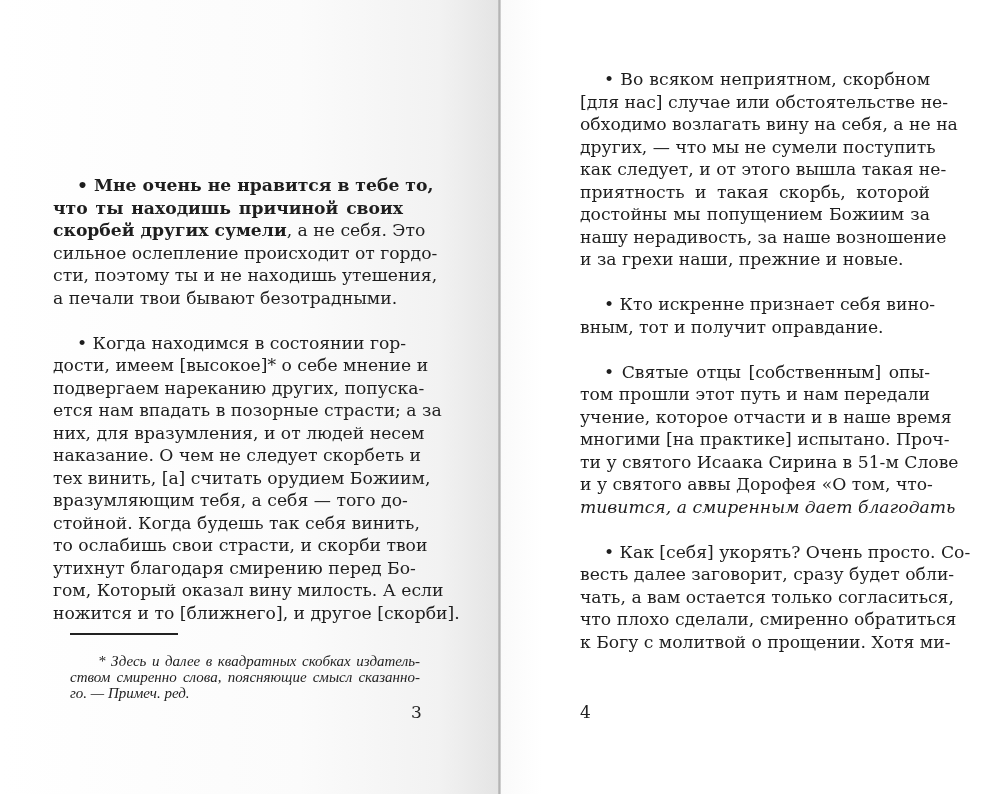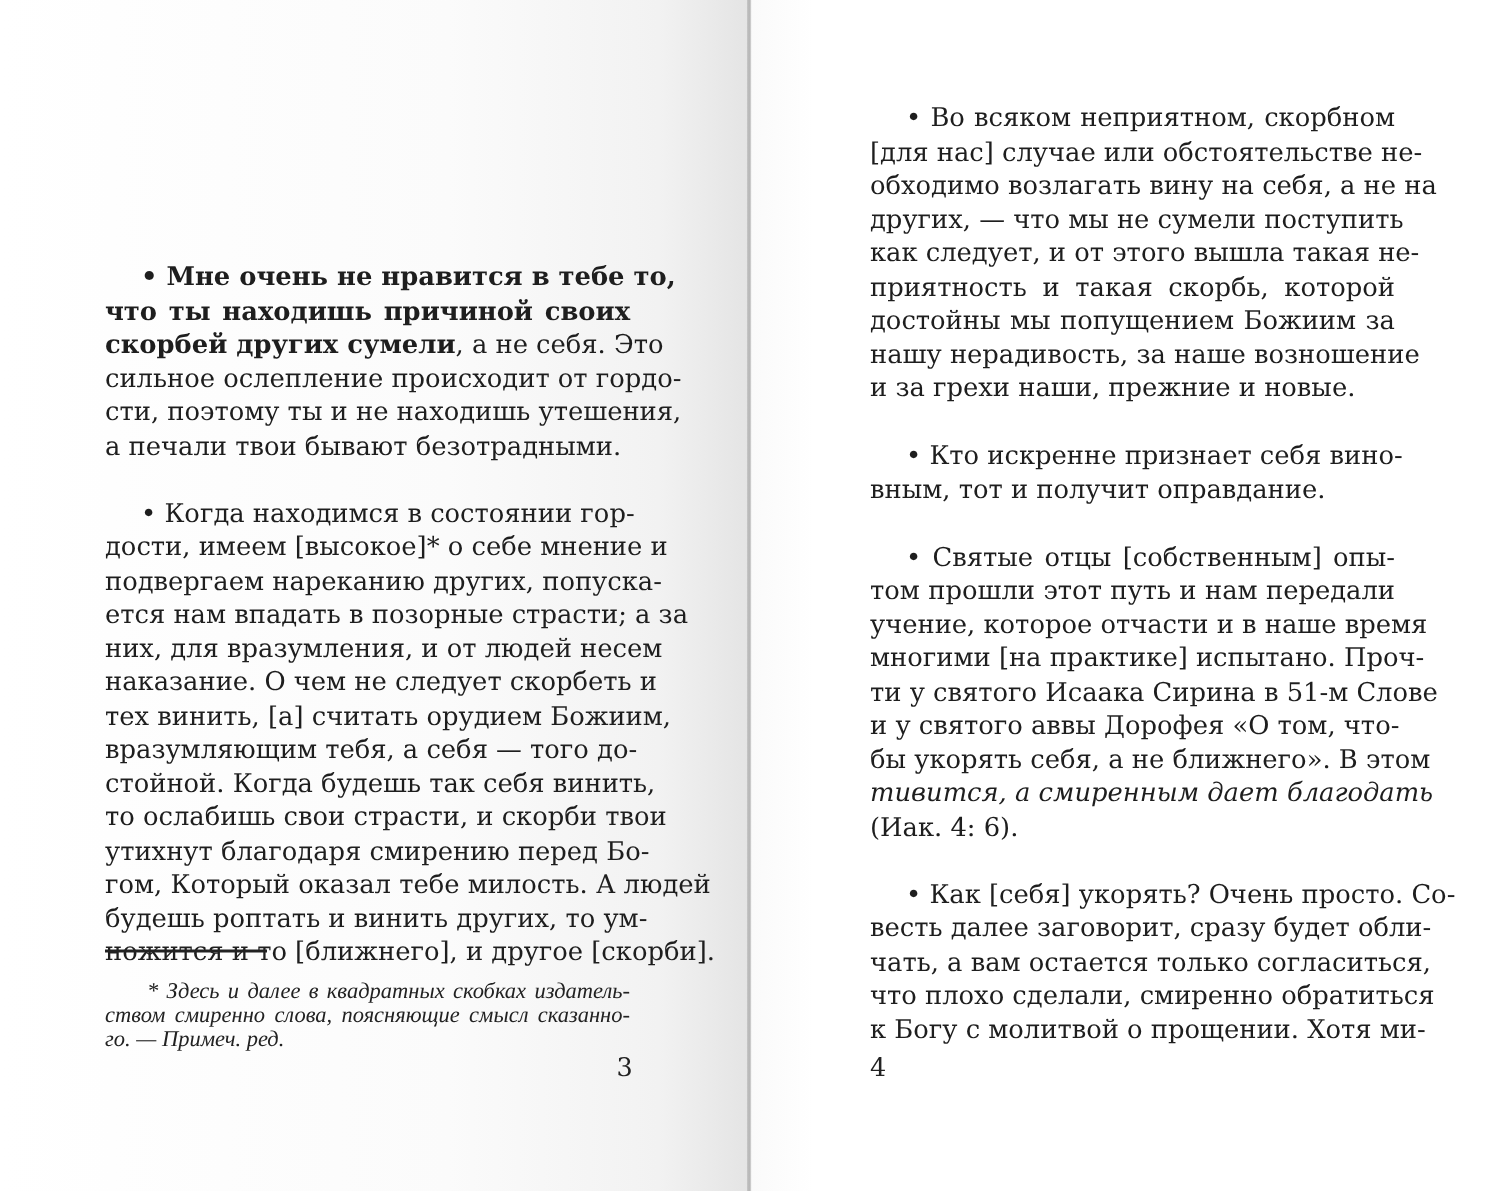--- a/index.html
+++ b/index.html
@@ -54,43 +54,42 @@
   }
   .footnote .line { height: 16px; }
   .page-number {
     position: absolute; top: 702px; font-size: 17px; color: #222;
   }
 </style>
 </head>
 <body>
 
 <div class="page page-left">
-  <div class="text-block" id="left-text" style="left:70px; top:174px;">
+  <div class="text-block" id="left-text" style="left:53px; top:174px;">
       <div class="para">
         <span class="line indent"><span class="b">• Мне очень не нравится в тебе то,</span></span>
         <span class="line"><span class="b">что ты находишь причиной своих</span></span>
         <span class="line"><span class="b">скорбей других сумели</span><span>, а не себя. Это</span></span>
         <span class="line"><span>сильное ослепление происходит от гордо-</span></span>
         <span class="line"><span>сти, поэтому ты и не находишь утешения,</span></span>
         <span class="line last"><span>а печали твои бывают безотрадными.</span></span>
       </div>
       <div class="para">
         <span class="line indent"><span>• Когда находимся в состоянии гор-</span></span>
         <span class="line"><span>дости, имеем [высокое]* о себе мнение и</span></span>
         <span class="line"><span>подвергаем нареканию других, попуска-</span></span>
         <span class="line"><span>ется нам впадать в позорные страсти; а за</span></span>
         <span class="line"><span>них, для вразумления, и от людей несем</span></span>
         <span class="line"><span>наказание. О чем не следует скорбеть и</span></span>
         <span class="line"><span>тех винить, [а] считать орудием Божиим,</span></span>
         <span class="line"><span>вразумляющим тебя, а себя — того до-</span></span>
         <span class="line"><span>стойной. Когда будешь так себя винить,</span></span>
         <span class="line"><span>то ослабишь свои страсти, и скорби твои</span></span>
         <span class="line"><span>утихнут благодаря смирению перед Бо-</span></span>
-        <span class="line"><span>гом, Который оказал тебе милость. А людей</span></span>
-        <span class="line"><span>будешь роптать и винить других, то ум-</span></span>
+        <span class="line"><span>гом, Который оказал вину милость. А если</span></span>
         <span class="line last"><span>ножится и то [ближнего], и другое [скорби].</span></span>
       </div>
     </div>
   <div class="footnote-rule"></div>
   <div class="footnote" id="footnote">
       <span class="line indent" style="padding-left: 28px;">* Здесь и далее в квадратных скобках издатель-</span>
       <span class="line">ством смиренно слова, поясняющие смысл сказанно-</span>
       <span class="line last">го. — Примеч. ред.</span>
     </div>
   <div class="page-number" style="left: 411px; top: 702px;">3</div>
@@ -115,23 +114,21 @@
         <span class="line indent"><span>• Кто искренне признает себя вино-</span></span>
         <span class="line last"><span>вным, тот и получит оправдание.</span></span>
       </div>
       <div class="para">
         <span class="line indent"><span>• Святые отцы [собственным] опы-</span></span>
         <span class="line"><span>том прошли этот путь и нам передали</span></span>
         <span class="line"><span>учение, которое отчасти и в наше время</span></span>
         <span class="line"><span>многими [на практике] испытано. Проч-</span></span>
         <span class="line"><span>ти у святого Исаака Сирина в 51-м Слове</span></span>
         <span class="line"><span>и у святого аввы Дорофея «О том, что-</span></span>
-        <span class="line"><span>бы укорять себя, а не ближнего». В этом</span></span>
         <span class="line"><span class="i">тивится, а смиренным дает благодать</span></span>
-        <span class="line last"><span>(Иак. 4: 6).</span></span>
       </div>
       <div class="para">
         <span class="line indent"><span>• Как [себя] укорять? Очень просто. Со-</span></span>
         <span class="line"><span>весть далее заговорит, сразу будет обли-</span></span>
         <span class="line"><span>чать, а вам остается только согласиться,</span></span>
         <span class="line"><span>что плохо сделали, смиренно обратиться</span></span>
         <span class="line last"><span>к Богу с молитвой о прощении. Хотя ми-</span></span>
       </div>
     </div>
   <div class="page-number" style="left: 79px; top: 702px;">4</div>

